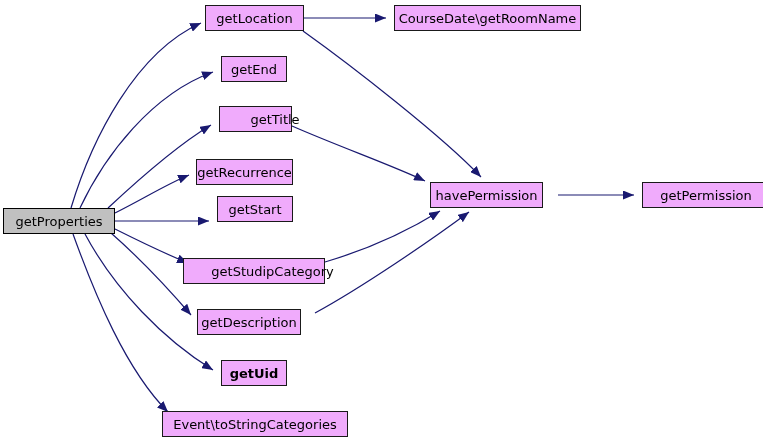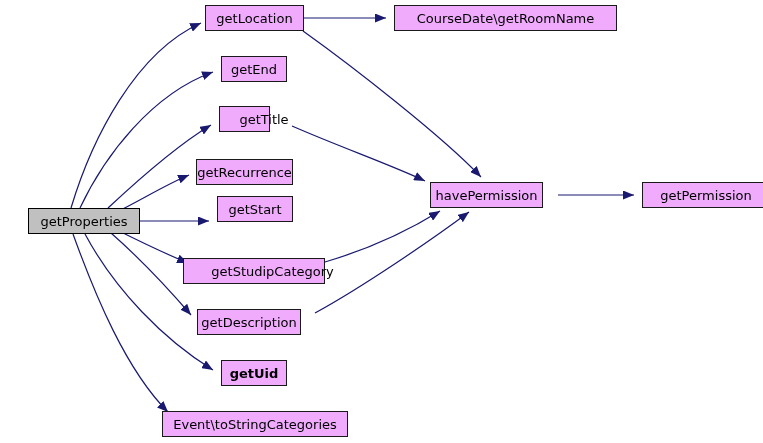--- a/index.html
+++ b/index.html
@@ -35,25 +35,25 @@
     white-space: nowrap;
     height: 26px;
     cursor: pointer;
   }
   .node.current {
     background: #c0c0c0;
     border: 1px solid #000000;
     cursor: default;
   }
   
-  .n-getproperties   { left: 3px;   top: 208px; width: 112px; margin-left: 25px; }
+  .n-getproperties   { left: 3px;   top: 208px; width: 112px; }
   .n-getlocation     { left: 205px; top: 5px;   width: 99px;  }
-  .n-getroomname     { left: 394px; top: 5px;   width: 223px; }
+  .n-getroomname     { left: 394px; top: 5px;   width: 187px; }
   .n-getend          { left: 221px; top: 56px;  width: 66px;  }
-  .n-gettitle        { left: 219px; top: 106px; width: 51px; padding-left: 39px;  }
+  .n-gettitle        { left: 219px; top: 106px; width: 73px; padding-left: 39px;  }
   .n-getrecurrence   { left: 196px; top: 159px; width: 97px; }
   .n-getstart        { left: 217px; top: 196px; width: 76px;  }
   .n-getstudipcategory { left: 183px; top: 258px; width: 142px; padding-left: 37px; }
   .n-getdescription  { left: 197px; top: 309px; width: 104px; }
   .n-getuid          { left: 221px; top: 360px; width: 66px; font-weight: bold;  }
   .n-tostringcategories { left: 162px; top: 411px; width: 186px; }
   .n-havepermission  { left: 430px; top: 182px; width: 113px; }
   .n-getpermission   { left: 642px; top: 182px; width: 128px; }
 </style>
 </head>

